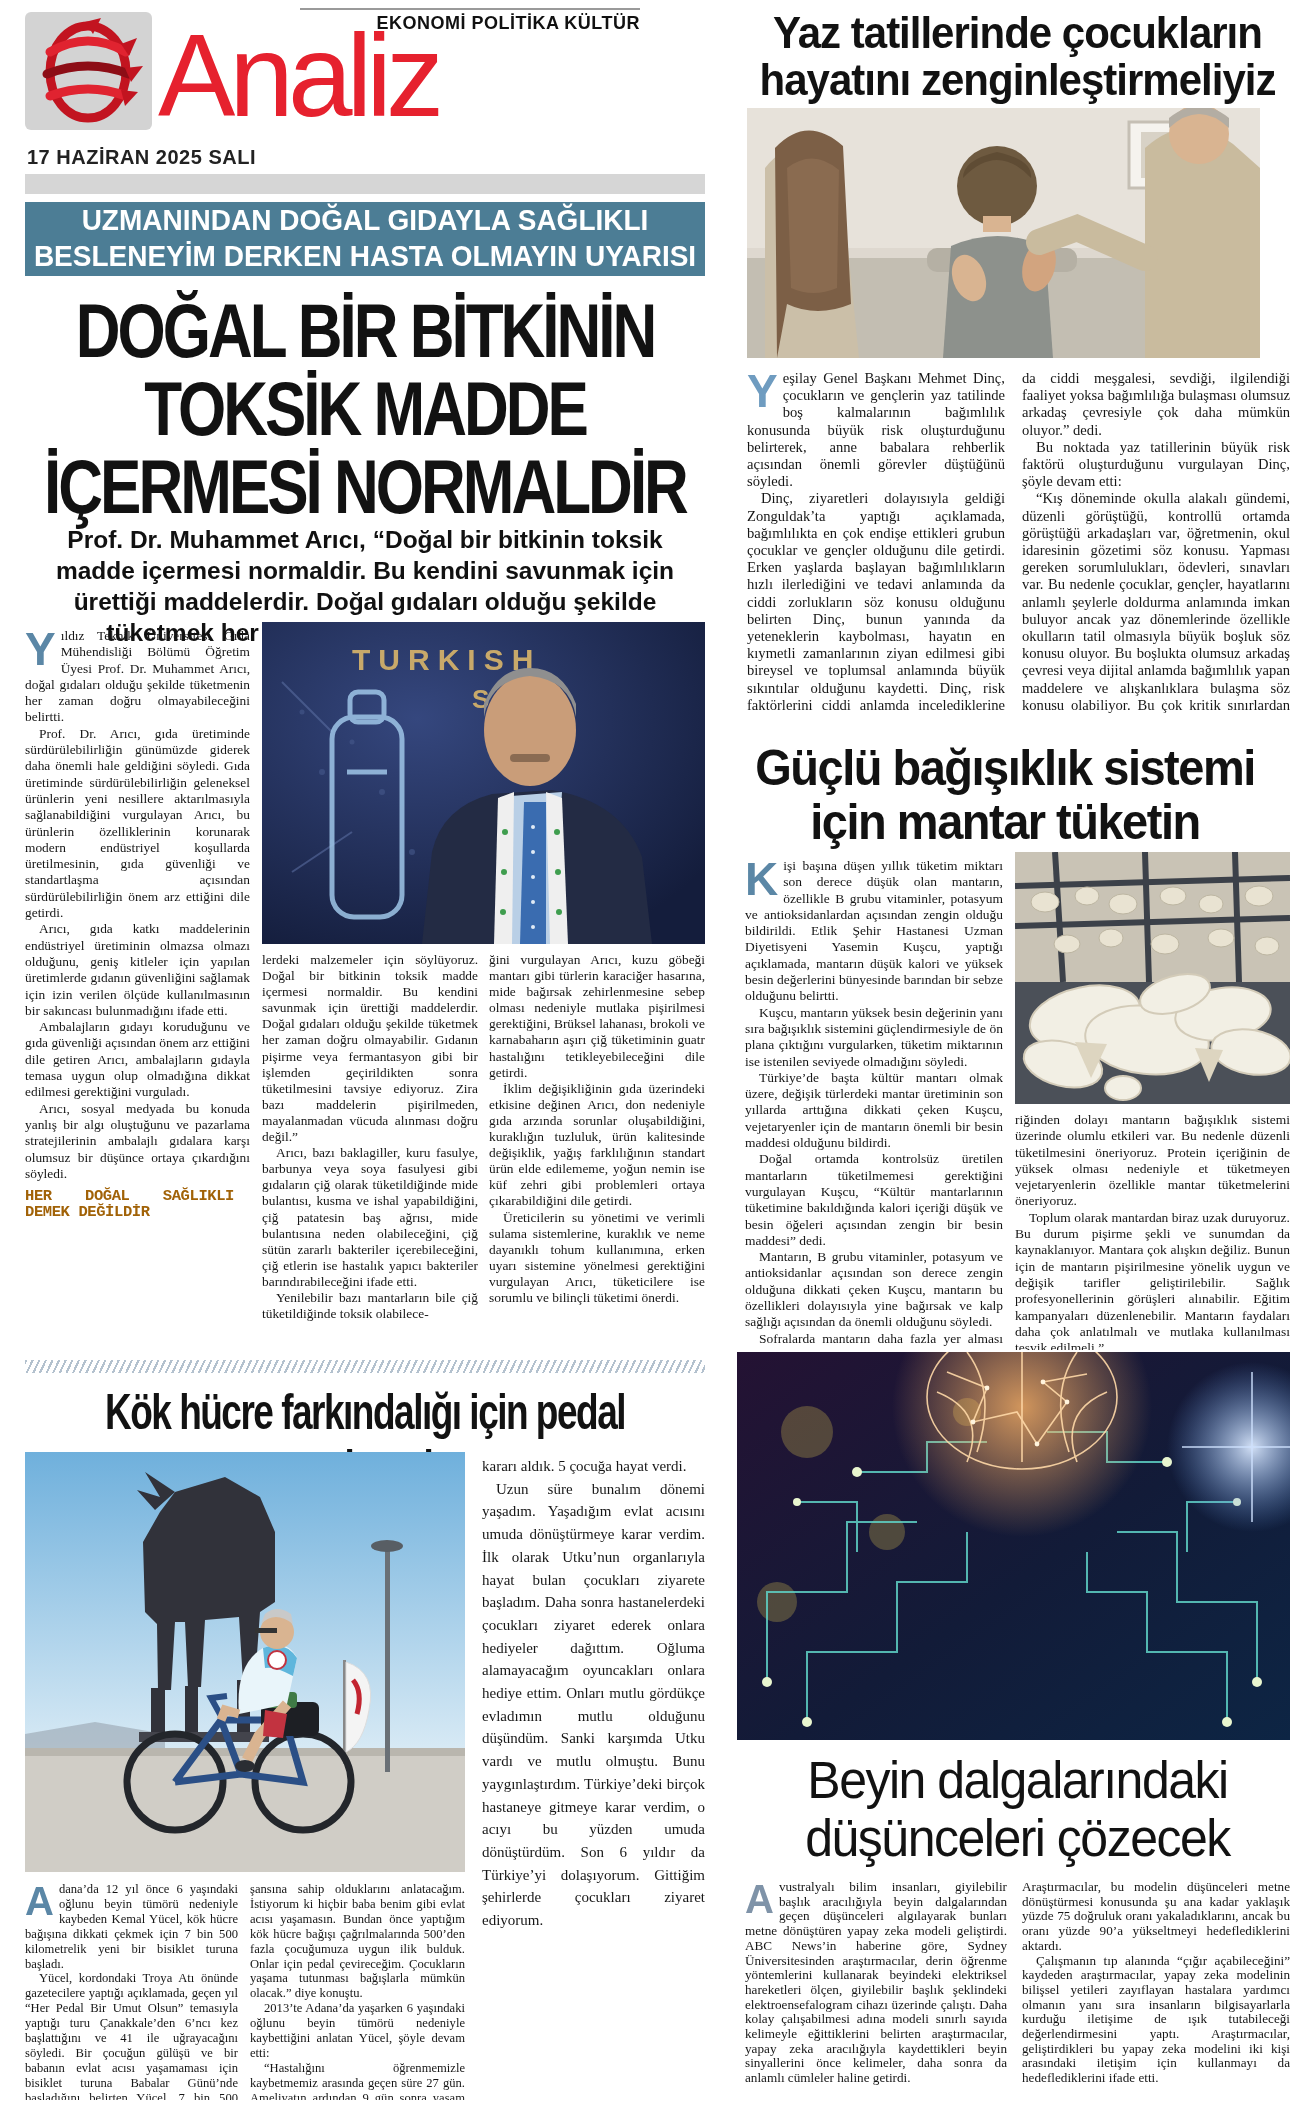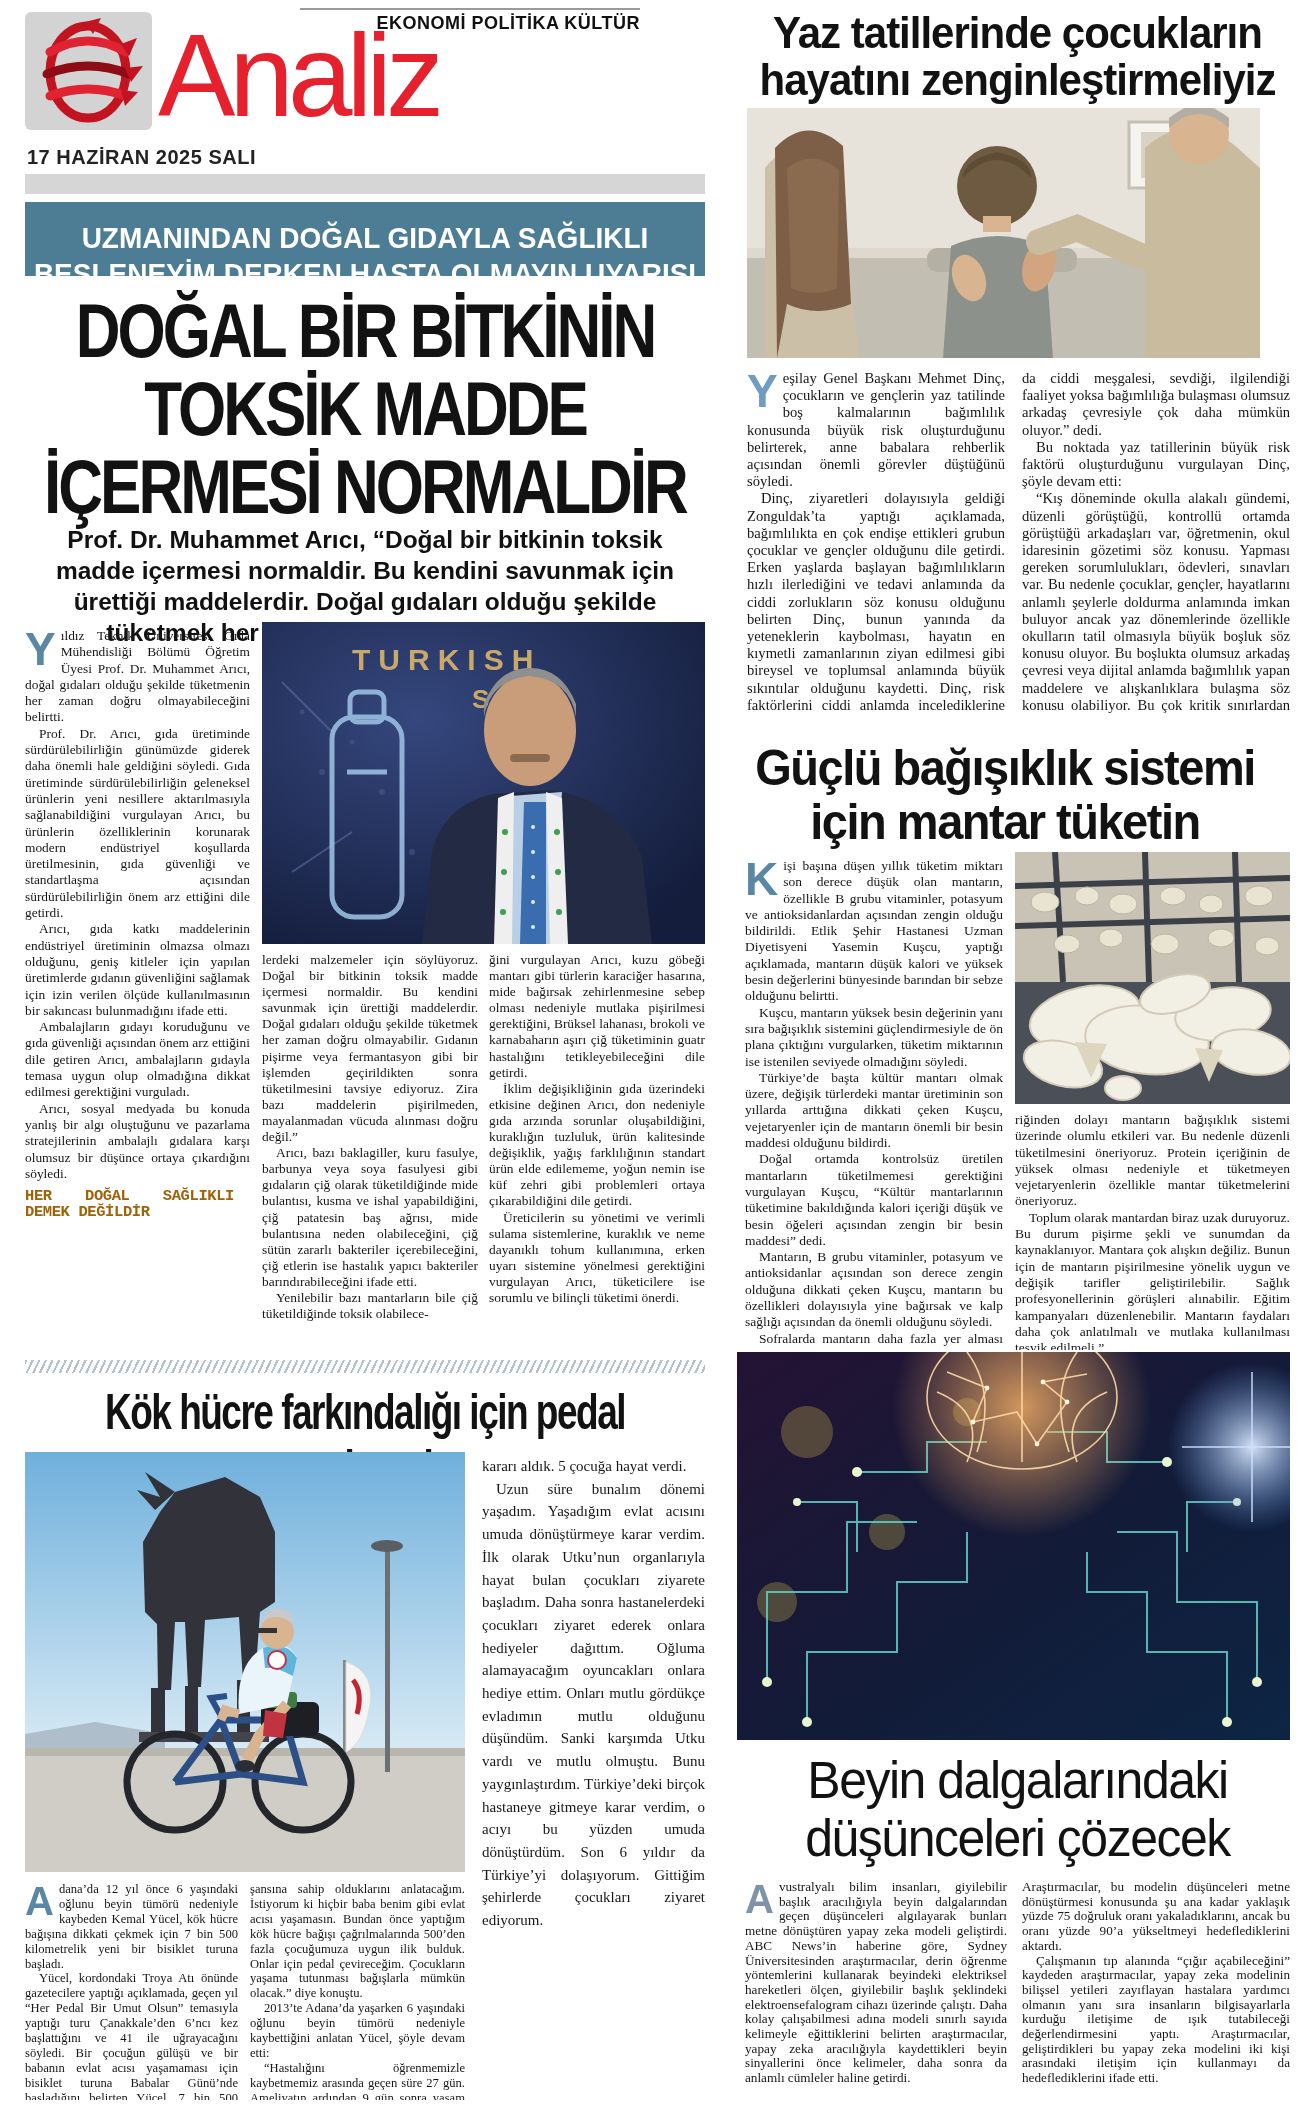--- a/index.html
+++ b/index.html
@@ -50,21 +50,21 @@
         <polygon points="96,78 113,80 100,94"></polygon>
         <polygon points="60,10 76,6 68,22"></polygon>
       </g>
     </svg>
   </div>
   <div class="abs tagline" style="left:300px;top:8px;width:340px;font-size:18px;">EKONOMİ POLİTİKA KÜLTÜR</div>
   <div class="abs brand" style="left:158px;top:18px;width:560px;font-size:116px;">Analiz</div>
   <div class="abs dateline" style="left:27px;top:146px;font-size:20px;">17 HAZİRAN 2025 SALI</div>
   <div class="abs gray-bar" style="left:25px;top:174px;width:680px;height:20px;"></div>
 
-  <div class="abs kicker" style="left:25px;top:202px;width:680px;height:74px;font-size:28px;line-height:36px;padding-top:18px;box-sizing:border-box;">
+  <div class="abs kicker" style="left:25px;top:202px;width:680px;height:74px;font-size:28px;line-height:36px;padding-top:0;box-sizing:border-box;">
     <div>UZMANINDAN DOĞAL GIDAYLA SAĞLIKLI</div>
     <div>BESLENEYİM DERKEN HASTA OLMAYIN UYARISI</div>
   </div>
 
   <div class="abs headline" style="left:25px;top:284px;width:680px;font-size:62px;line-height:78px;letter-spacing:-3px;">
     <span class="cond">DOĞAL BİR BİTKİNİN</span>
     <span class="cond">TOKSİK MADDE</span>
     <span class="cond">İÇERMESİ NORMALDİR</span>
   </div>
 

